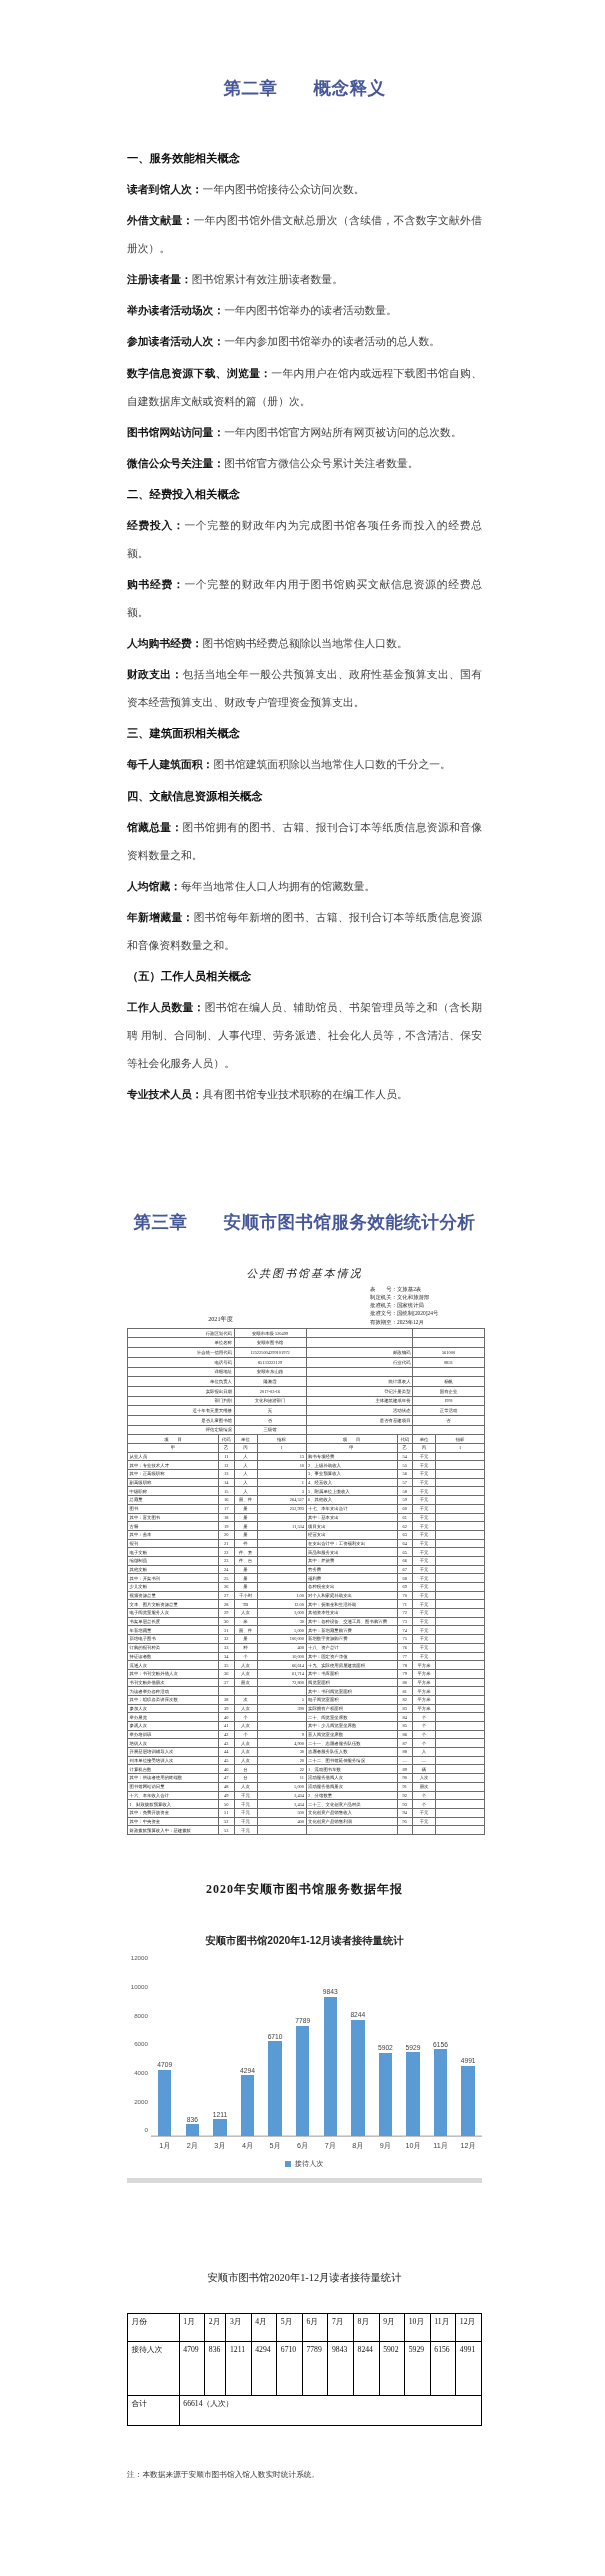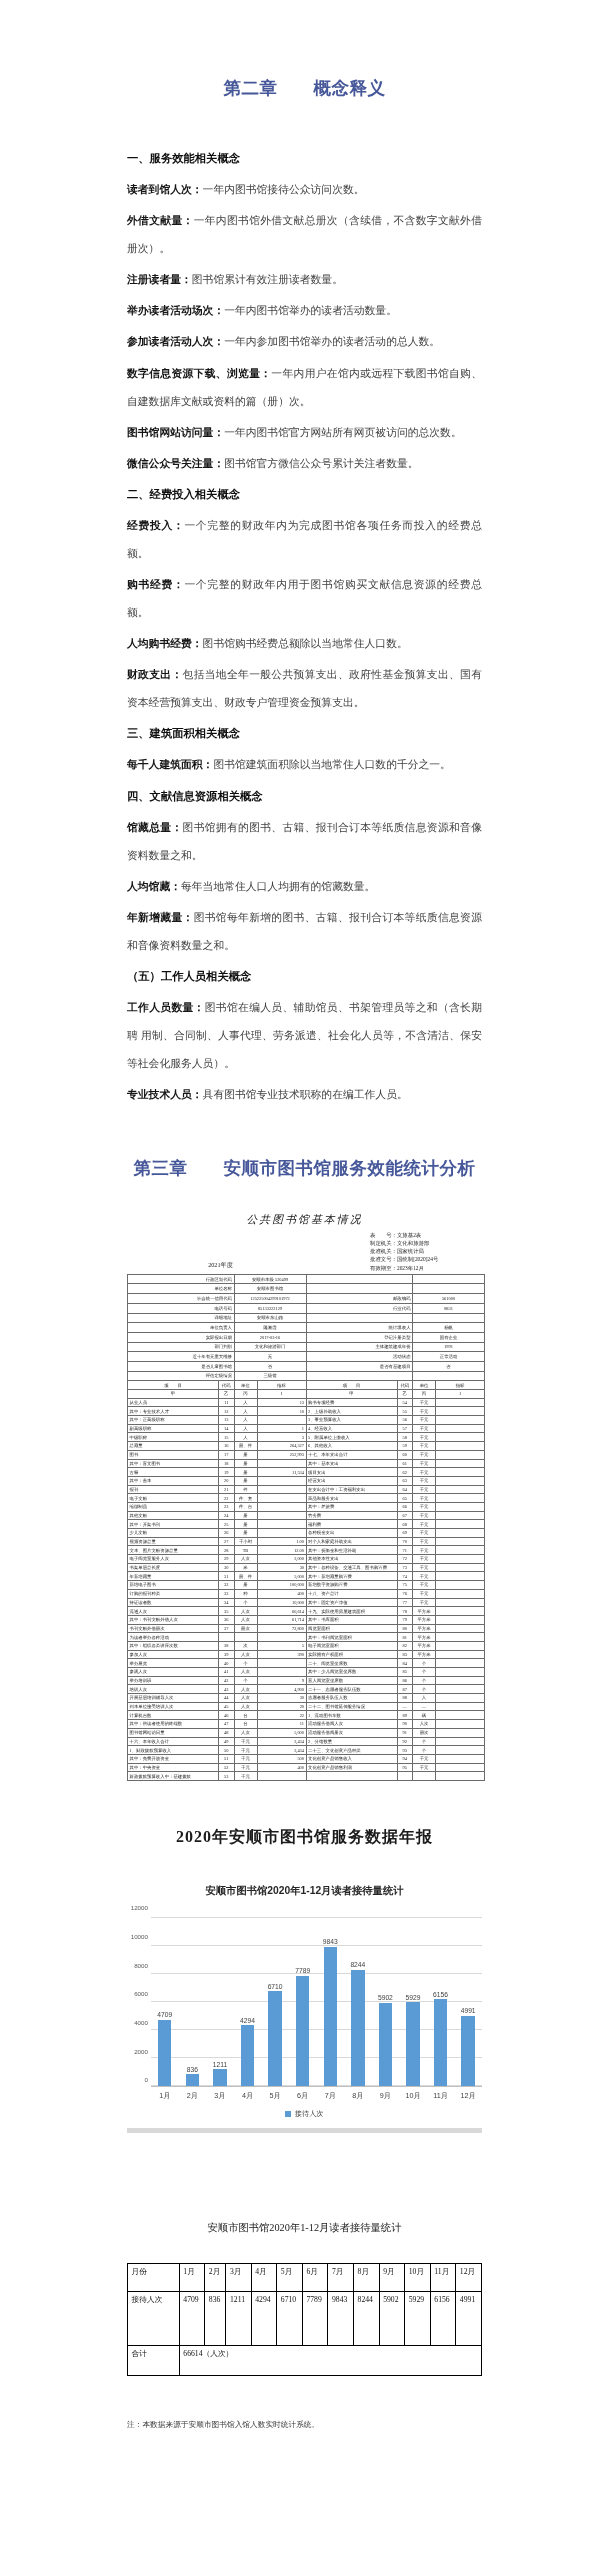--- a/index.html
+++ b/index.html
@@ -6,21 +6,21 @@
   body{
     width:605px;height:3982px;overflow:hidden;background:#ffffff;
     font-family:"Liberation Serif",serif;color:#3f3f3f;
   }
   .content{margin:0 123px 0 127px;width:355px;}
 
   
   .ch-title{font-size:17.5px;font-weight:bold;color:#47589a;text-align:center;
     letter-spacing:0.5px;margin:0;}
   #ch2-title{padding-top:76px;}
-  #ch3-title{margin-top:48px;font-family:Liberation Serif, serif;}
+  #ch3-title{margin-top:102px;font-family:Liberation Serif, serif;}
 
   
   .defs{margin-top:44px;}
   .def{font-size:10.8px;line-height:28px;margin:3.1px 0 0;text-align:justify;color:#3f3f3f;}
   .def b{color:#161616;}
   .def.sec-h b{font-size:11.3px;color:#0f0f0f;}
 
   
   .form-block{margin-top:33px;}
   .form-title{text-align:center;font-size:10.8px;color:#151515;letter-spacing:2.1px;margin:0;font-style:italic;}
@@ -33,21 +33,21 @@
     color:#222;margin-top:2.1px;}
   table.form td,table.form th{border:0.5px solid #6b6b6b;padding:0.5px 1.5px;height:6.7px;
     overflow:hidden;white-space:nowrap;font-weight:normal;line-height:1.15;}
   table.form .i-lbl{text-align:right;height:7.7px;}
   table.form .i-val{text-align:center;}
   table.form th{text-align:center;}
   .c-lbl{text-align:left;}
   .c-code,.c-unit{text-align:center;}
   .c-val{text-align:right;}
 
-  .annual-caption{margin-top:46px;text-align:center;font-size:16px;font-weight:bold;
+  .annual-caption{margin-top:46px;text-align:center;font-size:12px;font-weight:bold;
     color:#1b1b1b;letter-spacing:1px;}
 
   
   .chart{margin-top:36px;font-family:"Liberation Sans",sans-serif;}
   .chart-title{text-align:center;font-size:10.3px;font-weight:bold;color:#262626;}
   .chart-body{display:flex;margin-top:10.3px;}
   .ylabels{width:24px;height:179px;display:flex;flex-direction:column;
     justify-content:space-between;text-align:right;font-size:6.2px;color:#595959;
     padding-right:3.1px;box-sizing:border-box;transform:translateY(-3.6px);}
   .plot{flex:1;height:170px;align-self:flex-end;border-bottom:0.5px solid #bfbfbf;

